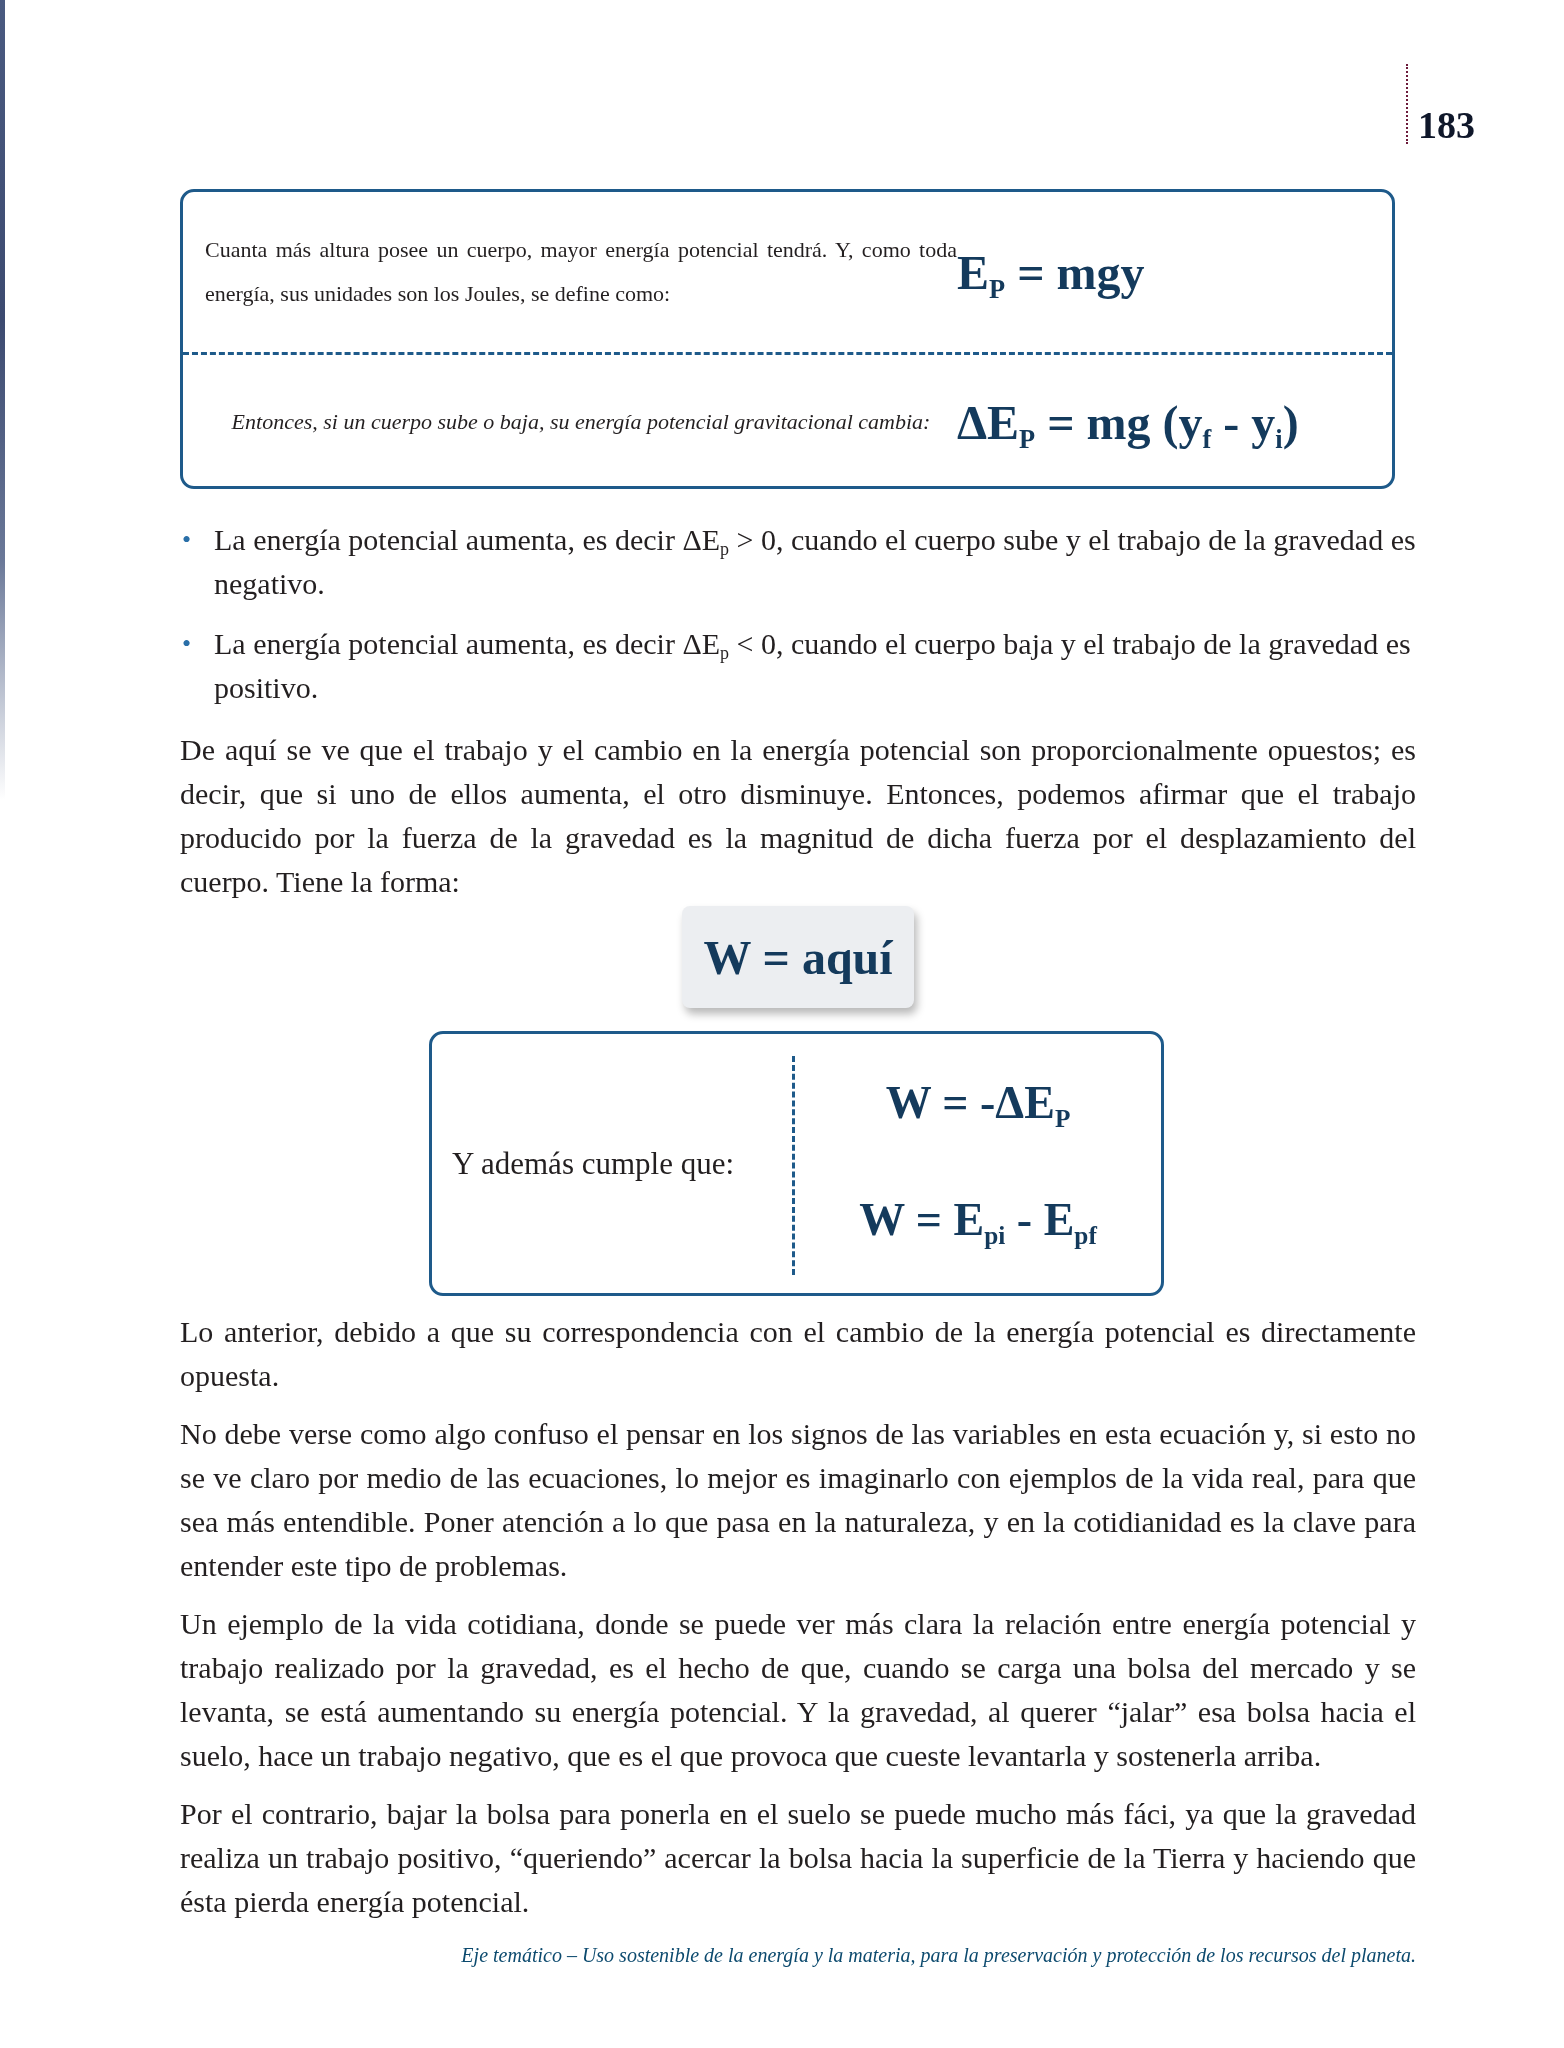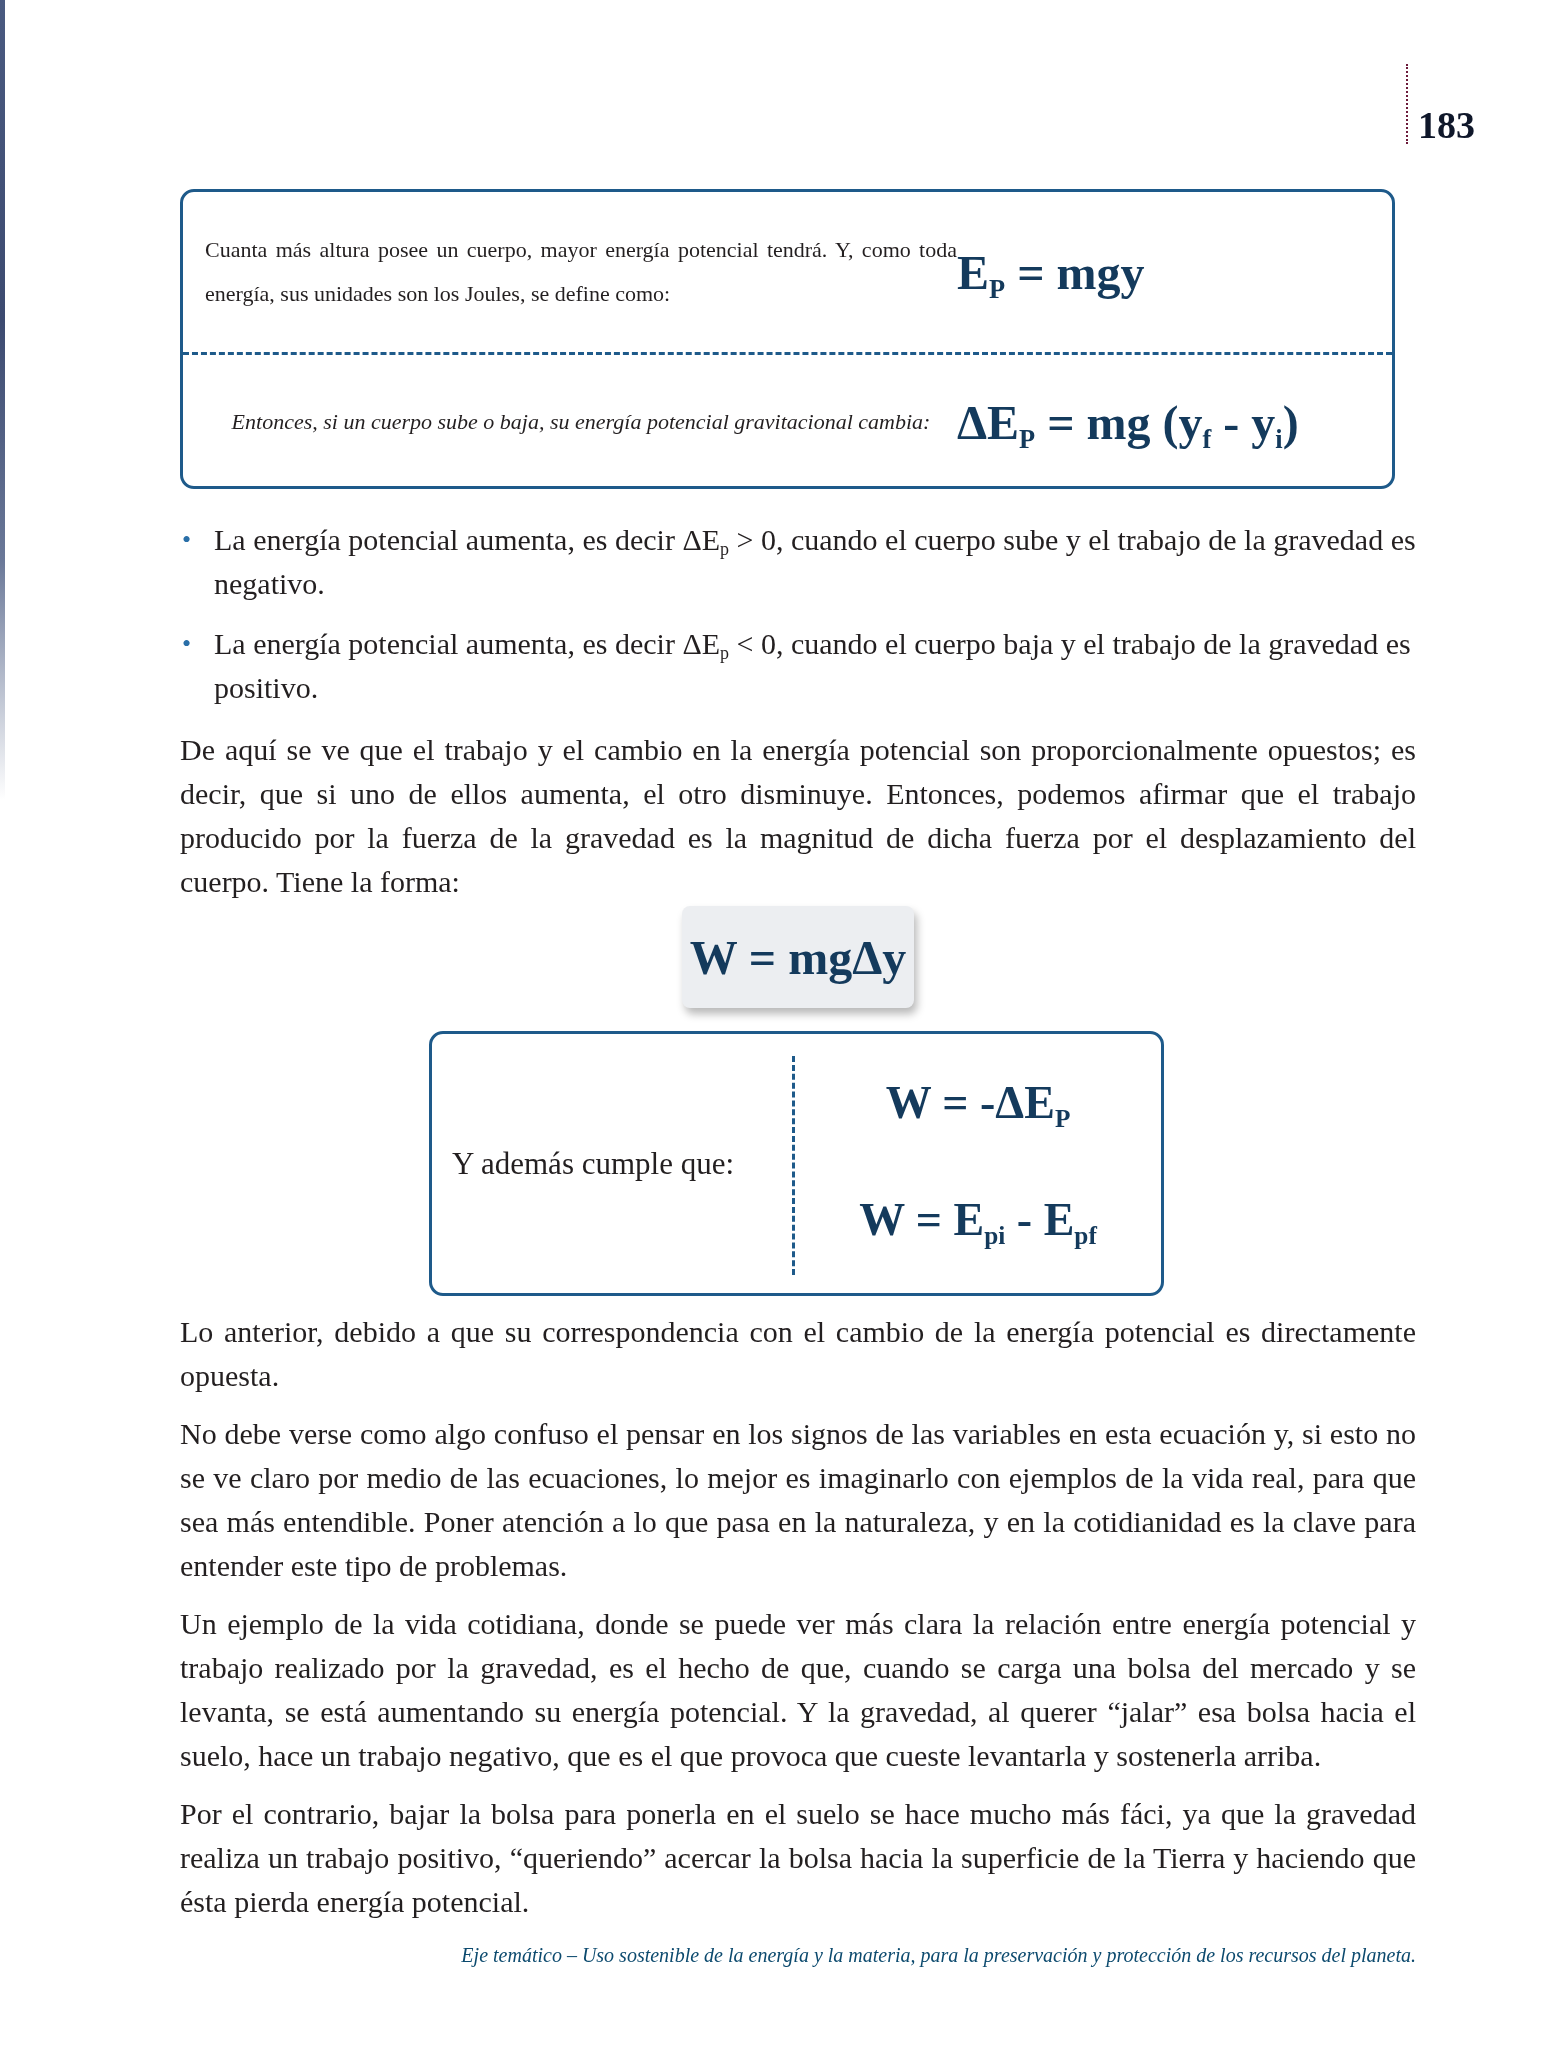--- a/index.html
+++ b/index.html
@@ -115,35 +115,35 @@
     <span>La energía potencial aumenta, es decir ΔE</span><span class="sub-inline">p</span><span> &gt; 0, cuando el cuerpo sube y el trabajo de la gravedad es negativo.</span>
   </div>
   <div class="bullet">
     <span class="bullet-dot">•</span>
     <span>La energía potencial aumenta, es decir ΔE</span><span class="sub-inline">p</span><span> &lt; 0, cuando el cuerpo baja y el trabajo de la gravedad es positivo.</span>
   </div>
 </div>
 
 <p class="para" style="top:728px;">De aquí se ve que el trabajo y el cambio en la energía potencial son proporcionalmente opuestos; es decir, que si uno de ellos aumenta, el otro disminuye. Entonces, podemos afirmar que el trabajo producido por la fuerza de la gravedad es la magnitud de dicha fuerza por el desplazamiento del cuerpo. Tiene la forma:</p>
 
-<div class="w-box formula">W = mgΔy</div>
+<div class="w-box formula">W = aquí</div>
 
 <div class="also-box">
   <div class="also-label">
       <span>Y además cumple que:</span>
     </div>
   <div class="also-divider"></div>
   <div class="also-formulas">
     <div class="also-formula formula">
       <span>W = -ΔE</span><sub>P</sub>
     </div>
     <div class="also-formula formula">
       <span>W = E</span><sub>pi</sub><span> - E</span><sub>pf</sub>
     </div>
   </div>
 </div>
 
 <p class="para" style="top:1310px;">Lo anterior, debido a que su correspondencia con el cambio de la energía potencial es directamente opuesta.</p>
 <p class="para" style="top:1412px;">No debe verse como algo confuso el pensar en los signos de las variables en esta ecuación y, si esto no se ve claro por medio de las ecuaciones, lo mejor es imaginarlo con ejemplos de la vida real, para que sea más entendible. Poner atención a lo que pasa en la naturaleza, y en la cotidianidad es la clave para entender este tipo de problemas.</p>
 <p class="para" style="top:1602px;">Un ejemplo de la vida cotidiana, donde se puede ver más clara la relación entre energía potencial y trabajo realizado por la gravedad, es el hecho de que, cuando se carga una bolsa del mercado y se levanta, se está aumentando su energía potencial. Y la gravedad, al querer “jalar” esa bolsa hacia el suelo, hace un trabajo negativo, que es el que provoca que cueste levantarla y sostenerla arriba.</p>
-<p class="para" style="top:1792px;">Por el contrario, bajar la bolsa para ponerla en el suelo se hace mucho más fáci, ya que la gravedad realiza un trabajo positivo, “queriendo” acercar la bolsa hacia la superficie de la Tierra y haciendo que ésta pierda energía potencial.</p>
+<p class="para" style="top:1792px;">Por el contrario, bajar la bolsa para ponerla en el suelo se puede mucho más fáci, ya que la gravedad realiza un trabajo positivo, “queriendo” acercar la bolsa hacia la superficie de la Tierra y haciendo que ésta pierda energía potencial.</p>
 
 <div class="footer">Eje temático – Uso sostenible de la energía y la materia, para la preservación y protección de los recursos del planeta.</div>
 
 </body></html>

